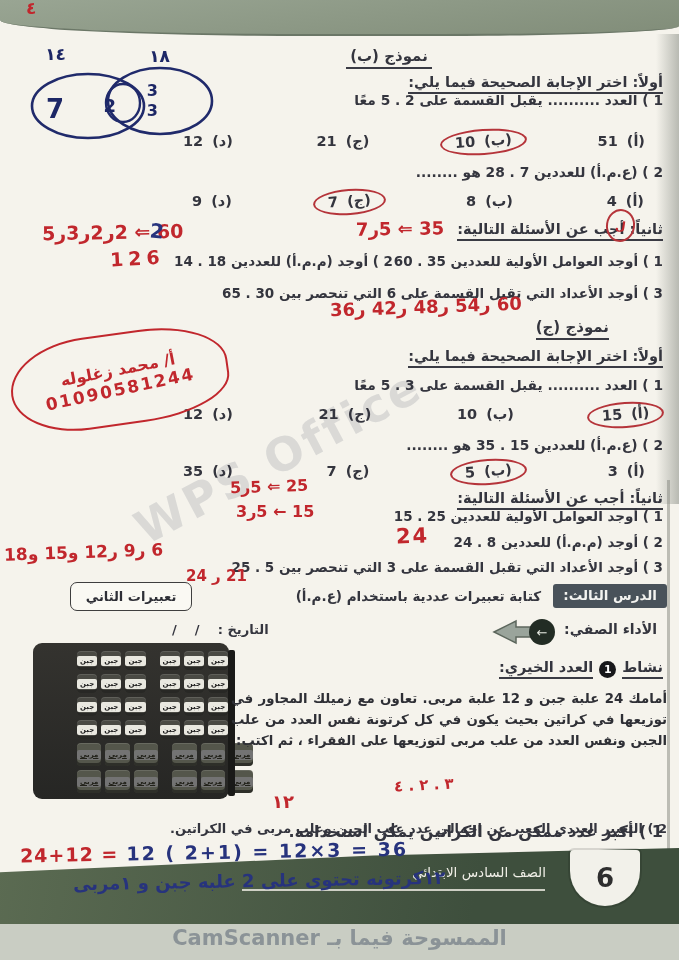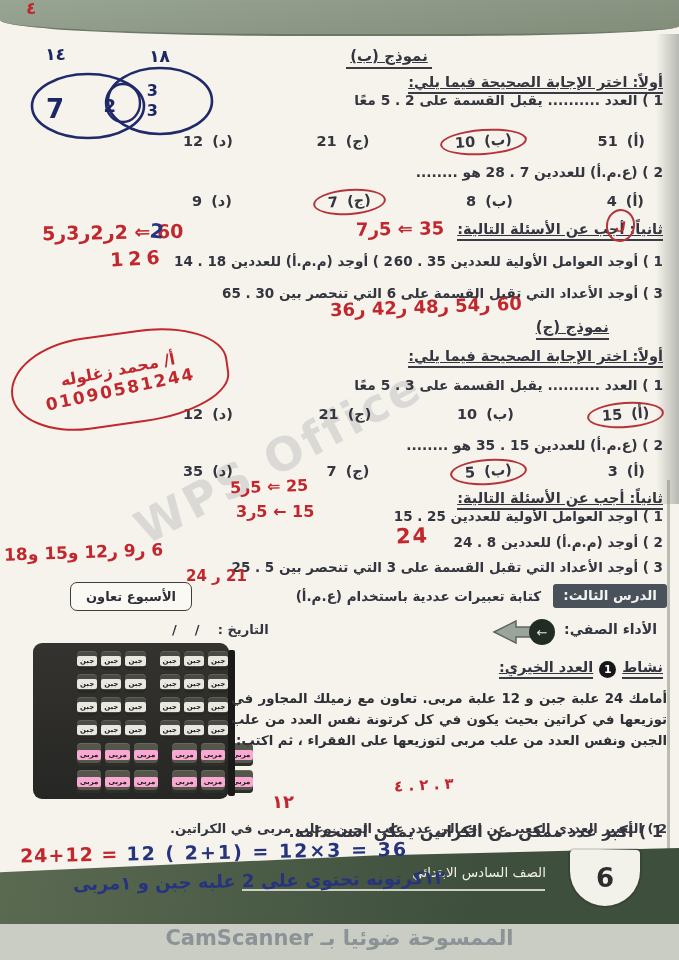--- a/index.html
+++ b/index.html
@@ -1,42 +1,42 @@
 <!DOCTYPE html>
 <html><head>
 <meta charset="utf-8">
 <style>
   html,body{margin:0;padding:0;}
   body{width:679px;height:960px;overflow:hidden;font-family:"DejaVu Sans",sans-serif;background:#e8e6de;}
   .page{position:relative;width:679px;height:960px;background:#f5f3ec;direction:rtl;}
   .abs{position:absolute;}
   
   .pr{color:#34353e;font-weight:700;font-size:13.8px;white-space:nowrap;}
-  .uline{border-bottom:2px solid #3a3b44;padding-bottom:2px;text-decoration:underline;}
+  .uline{border-bottom:2px solid #3a3b44;padding-bottom:2px;}
   
   .hw-red{color:#c1272d;font-weight:700;white-space:nowrap;}
   .hw-blue{color:#27337d;font-weight:700;white-space:nowrap;}
   
   .opt-row{position:absolute;display:flex;justify-content:space-between;direction:rtl;align-items:center;}
   .opt{display:inline-flex;gap:9px;align-items:baseline;font-weight:700;font-size:14.5px;color:#34353e;}
   .opt.circled{border:2.5px solid #b5343a;border-radius:50%;padding:2px 13px 4px;margin:-4px -13px -6px;transform:rotate(-4deg);}
   
   .lesson-label{background:#49525a;color:#f3f3f0;padding:3px 10px 5px;border-radius:3px;font-size:13.5px;font-weight:700;}
   .week-box{border:1.6px solid #3f3f3f;border-radius:7px;background:#faf9f3;display:flex;align-items:center;justify-content:center;font-size:13px;font-weight:700;color:#2e2f36;}
   .badge-circle{width:17px;height:17px;border-radius:50%;background:#17171a;color:#fff;display:inline-flex;align-items:center;justify-content:center;font-size:11px;font-weight:700;}
   
   .stamp{border:2.5px solid #c1272d;border-radius:48% 52% 55% 45% / 70% 60% 55% 65%;transform:rotate(-8deg);display:flex;flex-direction:column;align-items:center;justify-content:center;}
   
   .grid-panel{background:linear-gradient(180deg,#34332f,#262624);border-radius:9px;padding:8px 7px;box-sizing:border-box;}
   .box-row{display:flex;gap:4px;margin-bottom:4px;direction:ltr;padding-left:37px;}
   .box-gap{width:6px;flex:0 0 6px;}
   .box-cell{flex:1;background:#4a4a44;border-radius:4px;height:19px;display:flex;align-items:center;justify-content:center;box-shadow:inset 0 -3px 0 rgba(0,0,0,.45), inset 0 1px 0 rgba(255,255,255,.12);}
   .box-label{background:#e9e8e0;border-radius:2px;font-size:7px;font-weight:700;color:#1d1d1d;padding:0 3px;line-height:10px;}
   .jam .box-cell{background:#54564b;height:23px;}
-  .jam .box-label{background:#f9a8d4;color:#22221a;}
+  .jam .box-label{background:#737373;color:#22221a;text-decoration:underline;}
   
   .band{background:linear-gradient(100deg,#5b6b52,#3e4f3d 70%);clip-path:polygon(0 32%,55% 10%,100% 0,100% 100%,0 100%);}
   .page-tab{background:#f2f1ea;border-radius:4px 4px 36px 36px;display:flex;align-items:center;justify-content:center;font-size:26px;font-weight:700;color:#2e2e2e;box-shadow:0 0 0 2px rgba(0,0,0,.12);}
   .wm{color:rgba(110,116,128,.20);font-size:46px;font-weight:700;letter-spacing:3px;transform:rotate(-28deg);white-space:nowrap;direction:ltr;}
 </style>
 </head>
 <body>
 
 <div class="page">
 
@@ -176,21 +176,21 @@
 
   <div class="abs pr" style="right:16px;top:508px;font-size:13.5px;text-align:center;">1 ) أوجد العوامل الأولية للعددين 25 . 15</div>
   <div class="abs pr" style="right:16px;top:534px;font-size:13.5px;">2 ) أوجد (م.م.أ) للعددين 8 . 24</div>
   <div class="abs hw-red" style="left:396px;top:524px;font-size:21px;letter-spacing:2px;transform:rotate(-2deg);" dir="ltr">24</div>
   <div class="abs pr" style="right:16px;top:559px;font-size:13.5px;">3 ) أوجد الأعداد التي تقبل القسمة على 3 التي تنحصر بين 5 . 25</div>
   <div class="abs hw-red" style="left:4px;top:542px;font-size:17px;letter-spacing:3px;transform:rotate(-2deg);z-index:3;" dir="rtl">6 ر9 ر12 و15 و18</div>
   <div class="abs hw-red" style="left:186px;top:567px;font-size:15px;letter-spacing:2px;z-index:3;" dir="rtl">21 ر 24</div>
 
   <div class="abs lesson-label" style="right:12px;top:584px;">الدرس الثالث:</div>
   <div class="abs pr" style="right:138px;top:588px;font-size:13.5px;">كتابة تعبيرات عددية باستخدام (ع.م.أ)</div>
-  <div class="abs week-box" style="left:70px;top:582px;width:120px;height:27px;">الأسبوع تعاون</div>
+  <div class="abs week-box" style="left:70px;top:582px;width:120px;height:27px;">تعبيرات الثاني</div>
 
   <svg class="abs" style="left:492px;top:617px;" width="64" height="30" viewBox="0 0 64 30">
     <path d="M2 15 L24 4 L24 10 L52 10 L52 20 L24 20 L24 26 Z" fill="#9aa49b" stroke="#5d675d" stroke-width="1.5"></path>
     <circle cx="50" cy="15" r="13" fill="#222c24"></circle>
     <text x="50" y="20" font-size="13" fill="#e3e7df" text-anchor="middle">←</text>
   </svg>
   <div class="abs pr" style="right:22px;top:621px;font-size:14px;">الأداء الصفي:</div>
   <div class="abs pr" style="left:172px;top:622px;font-size:13px;white-space:pre;">التاريخ :    /    /</div>
 
   <div id="boxes-grid" class="abs grid-panel" style="left:33px;top:643px;width:196px;height:156px;">
@@ -346,15 +346,15 @@
   <div class="abs" style="left:0;top:918px;width:679px;height:42px;background:#c9cdc3;z-index:1;"></div>
   <div class="abs band" style="left:0;top:848px;width:679px;height:76px;z-index:2;"></div>
   <div class="abs" style="left:242px;top:889px;width:303px;height:2px;background:#e6e5dc;opacity:.85;z-index:3;"></div>
   <div class="abs" style="right:133px;top:864px;font-size:13.5px;font-weight:400;color:#f0efe7;z-index:3;">الصف السادس الابتدائي</div>
   <div class="abs page-tab" style="left:570px;top:850px;width:70px;height:56px;z-index:3;">
     <span>6</span>
   </div>
 
   <div class="abs hw-blue" style="right:234px;top:870px;font-size:18px;letter-spacing:1px;transform:rotate(-1deg);z-index:5;" dir="rtl">١٢كرتونه تحتوى على 2 علبه جبن و ١مربى</div>
 
-  <div class="abs" style="left:0;top:926px;width:679px;text-align:center;font-size:21px;font-weight:700;color:#8b9397;z-index:2;" dir="rtl">الممسوحة ضوئيا بـ CamScanner</div>
+  <div class="abs" style="left:0;top:926px;width:679px;text-align:center;font-size:21px;font-weight:700;color:#8b9397;z-index:2;" dir="rtl">الممسوحة فيما بـ CamScanner</div>
 
 </div>
 
 </body></html>

